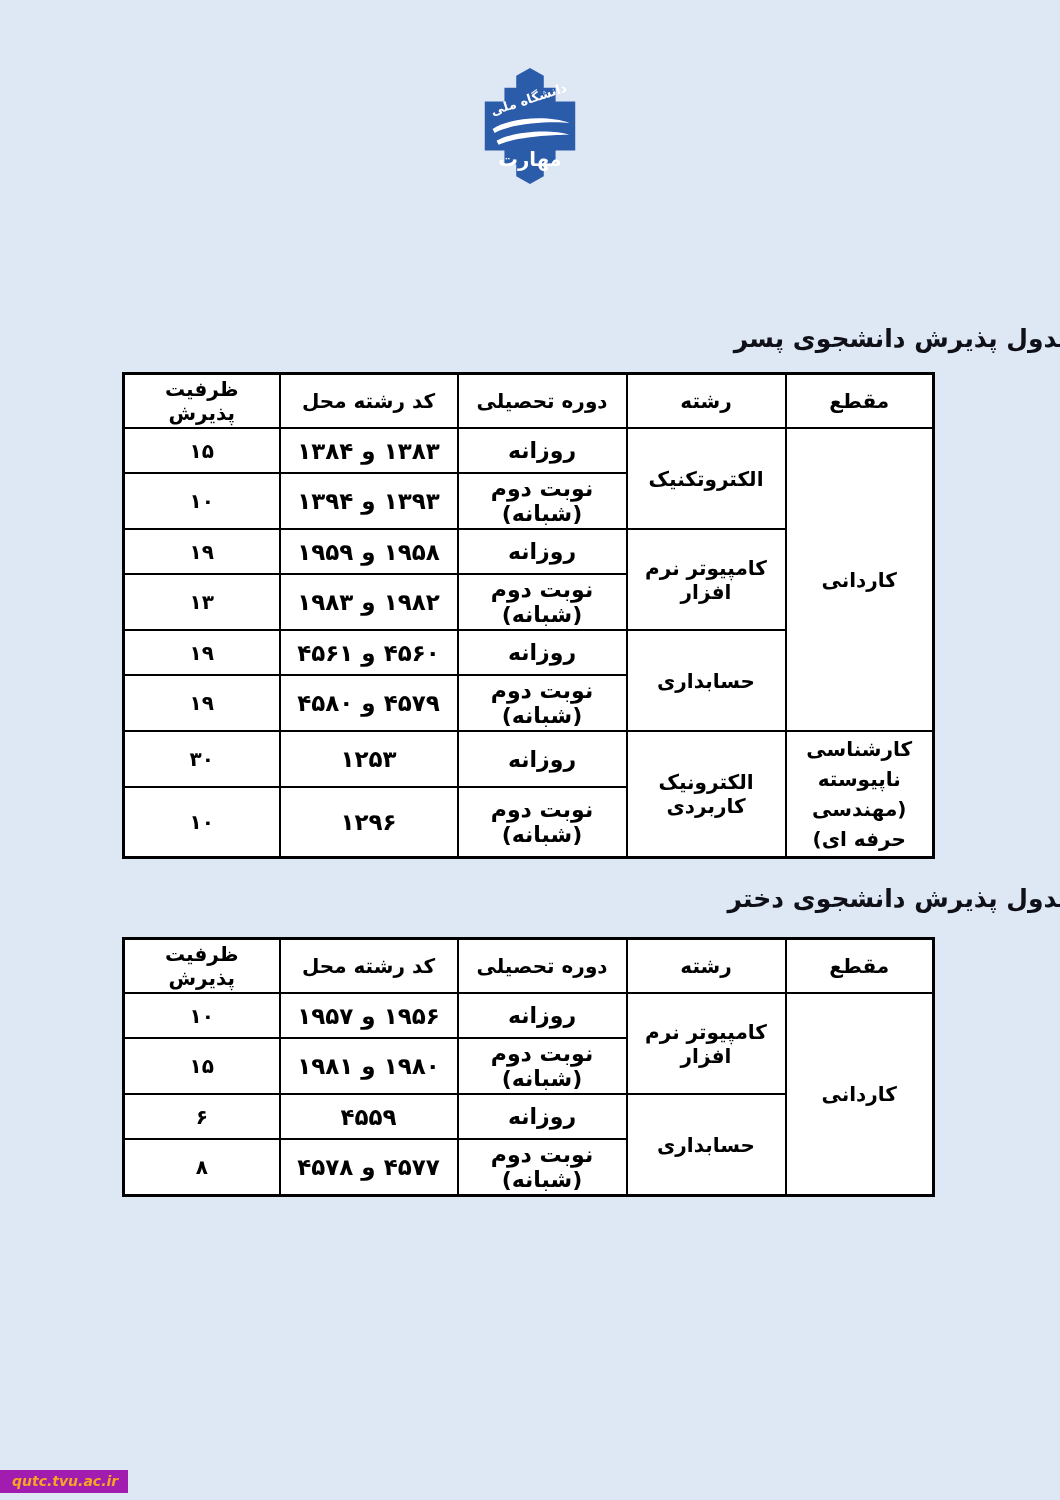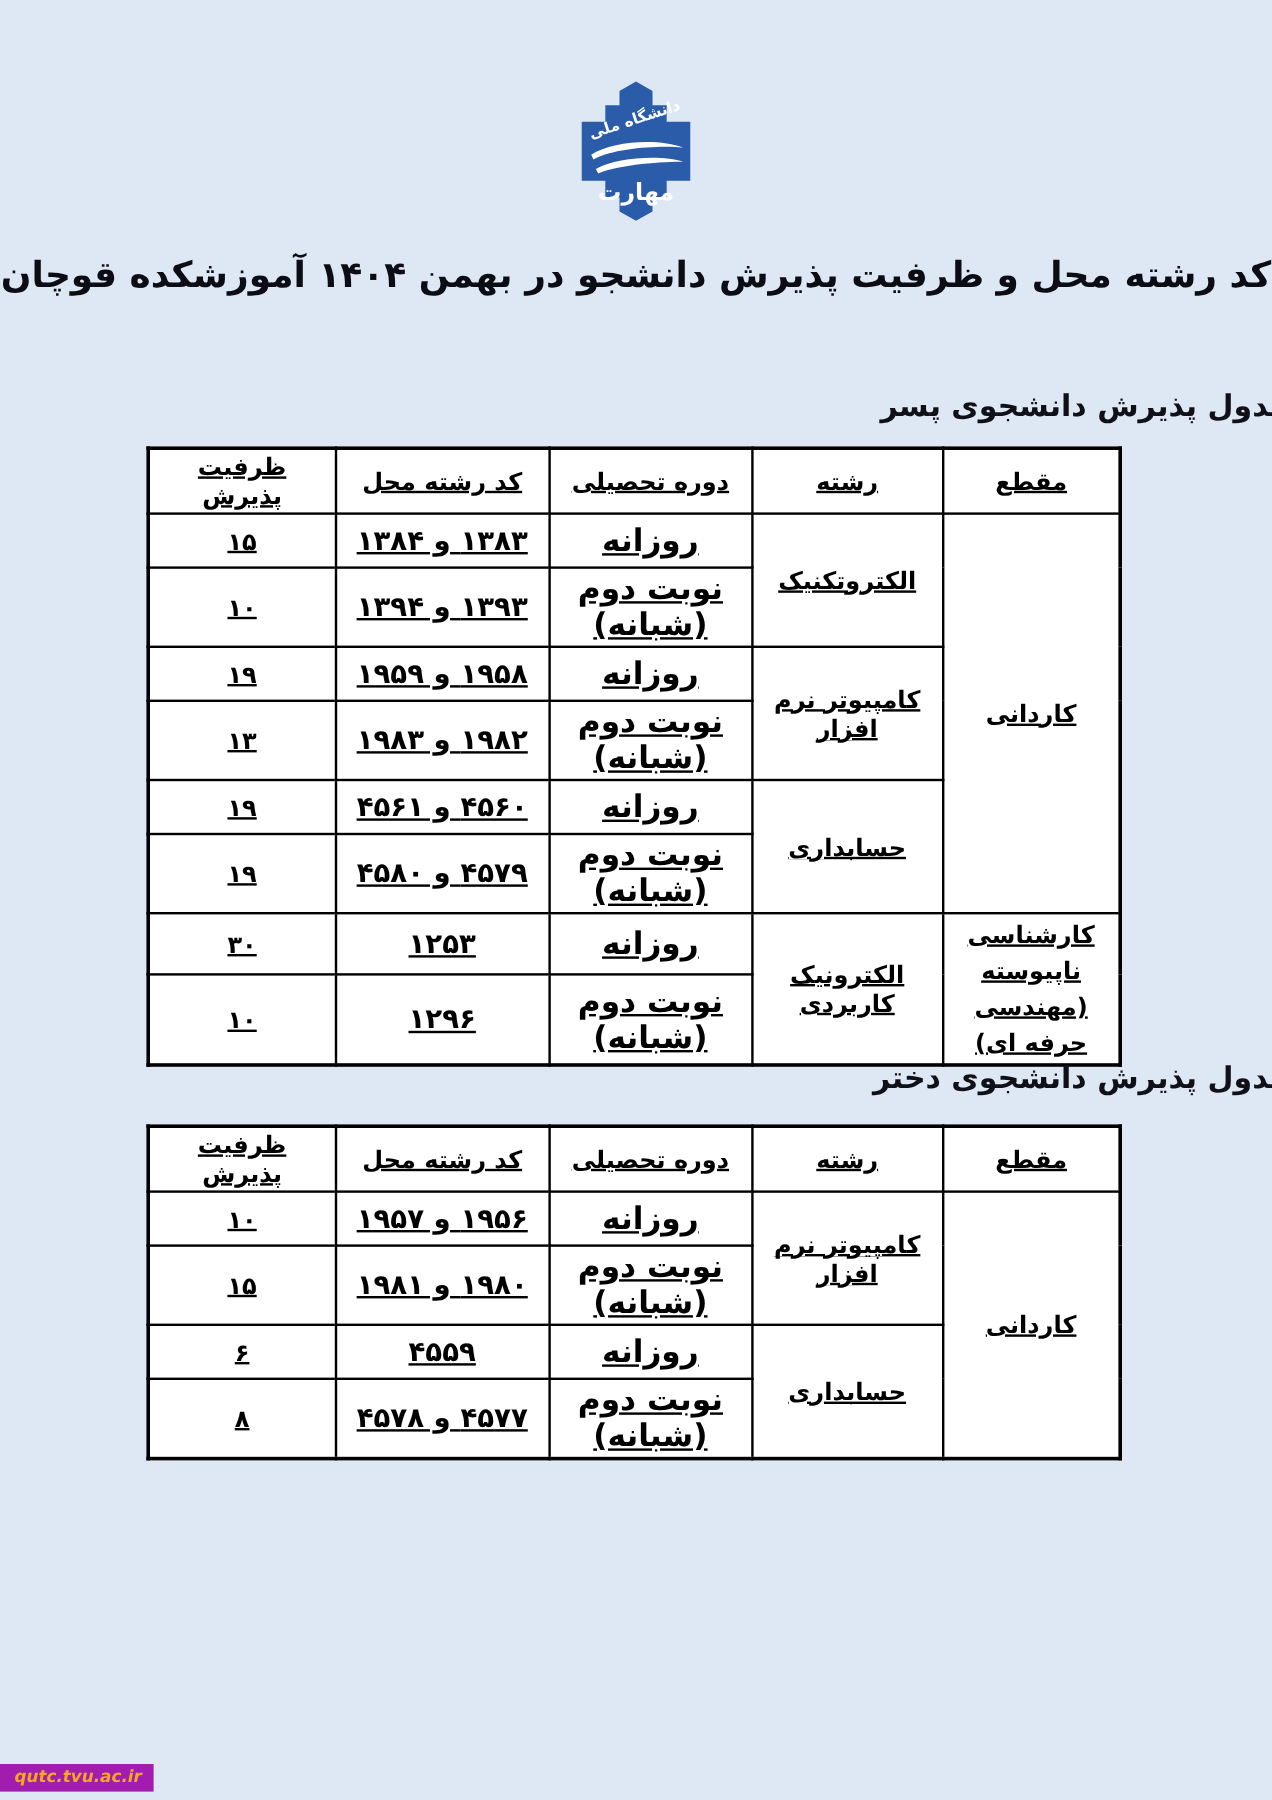--- a/index.html
+++ b/index.html
@@ -69,26 +69,25 @@
 
   .admission-table th,
   .admission-table td {
     border: 2px solid #000;
     text-align: center;
     vertical-align: middle;
     color: #000;
     font-weight: bold;
     padding: 2px 6px;
     overflow: hidden;
-    text-decoration: underline;
   }
   .admission-table th { height: 38px; font-size: 20px; }
   .admission-table td { height: 45px; font-size: 20px; }
   .admission-table td.code-cell { font-size: 23px; border-radius: 13px; }
-  .admission-table td.period-cell { font-size: 26px; }
+  .admission-table td.period-cell { font-size: 22px; }
   .admission-table td.level-cell { font-size: 20px; line-height: 1.5; }
 
   
   .footer-line {
     position: absolute;
     top: 1326px;
     left: 0;
     width: 100%;
     text-align: center;
     font-size: 21px;
@@ -119,21 +118,20 @@
   <div class="logo-wrap">
     <svg viewBox="0 0 120 126">
       <polygon fill="#2a5caa" points="14,38 34,38 34,24 46,24 46,12 60,4 74,12 74,24 86,24 86,38 106,38 106,88 86,88 86,102 74,102 74,114 60,122 46,114 46,102 34,102 34,88 14,88"></polygon>
       <text x="60" y="40" text-anchor="middle" fill="#ffffff" font-family="DejaVu Sans, sans-serif" font-size="13" font-weight="bold" transform="rotate(-18 60 40)">دانشگاه ملی</text>
       <path d="M22 66 C 40 54, 80 52, 100 60 C 82 58, 42 60, 24 70 Z" fill="#ffffff"></path>
       <path d="M26 78 C 44 68, 82 66, 100 72 C 84 72, 46 74, 28 82 Z" fill="#ffffff"></path>
       <text x="60" y="104" text-anchor="middle" fill="#ffffff" font-family="DejaVu Sans, sans-serif" font-size="20" font-weight="bold">مهارت</text>
     </svg>
   </div>
 
-  <h1 class="main-title">کد رشته محل و ظرفیت پذیرش دانشجو در بهمن ۱۴۰۴ آموزشکده قوچان</h1>
 
   <div class="section-caption caption-male">جدول پذیرش دانشجوی پسر</div>
 
   <table class="admission-table table-male">
     <colgroup>
       <col style="width:148px">
         <col style="width:159px">
         <col style="width:169px">
         <col style="width:178px">
         <col style="width:156px">

